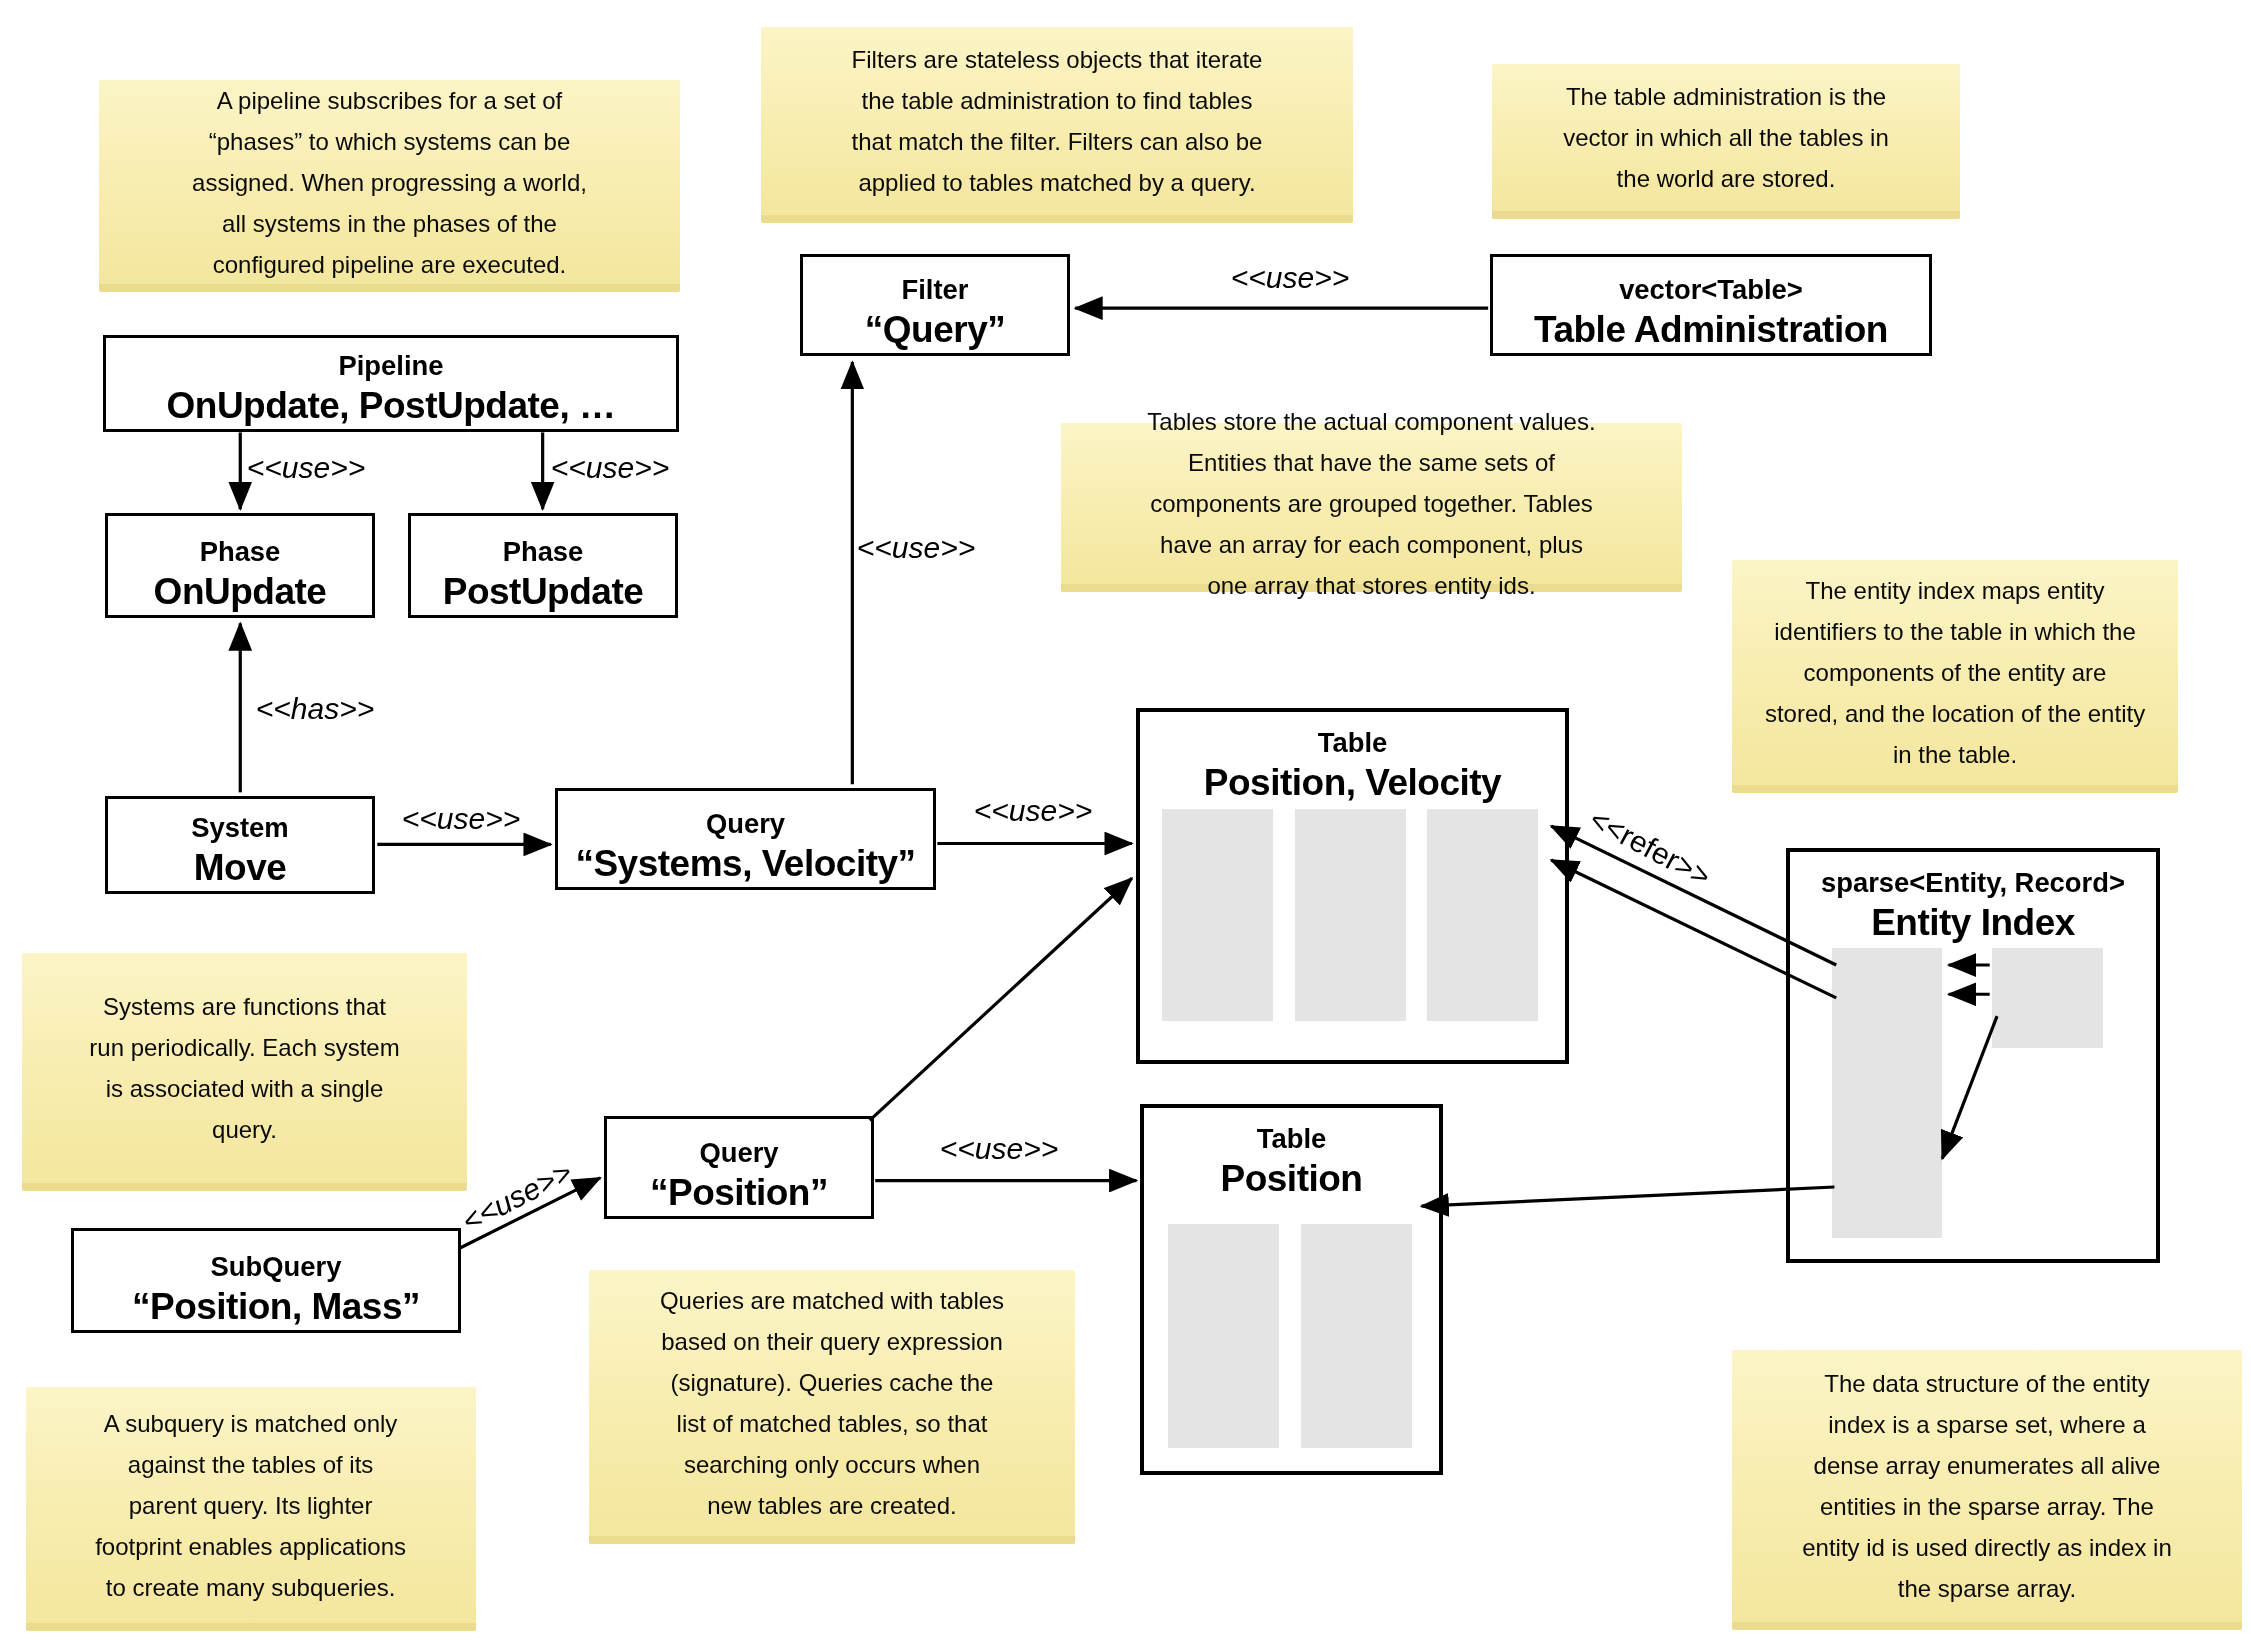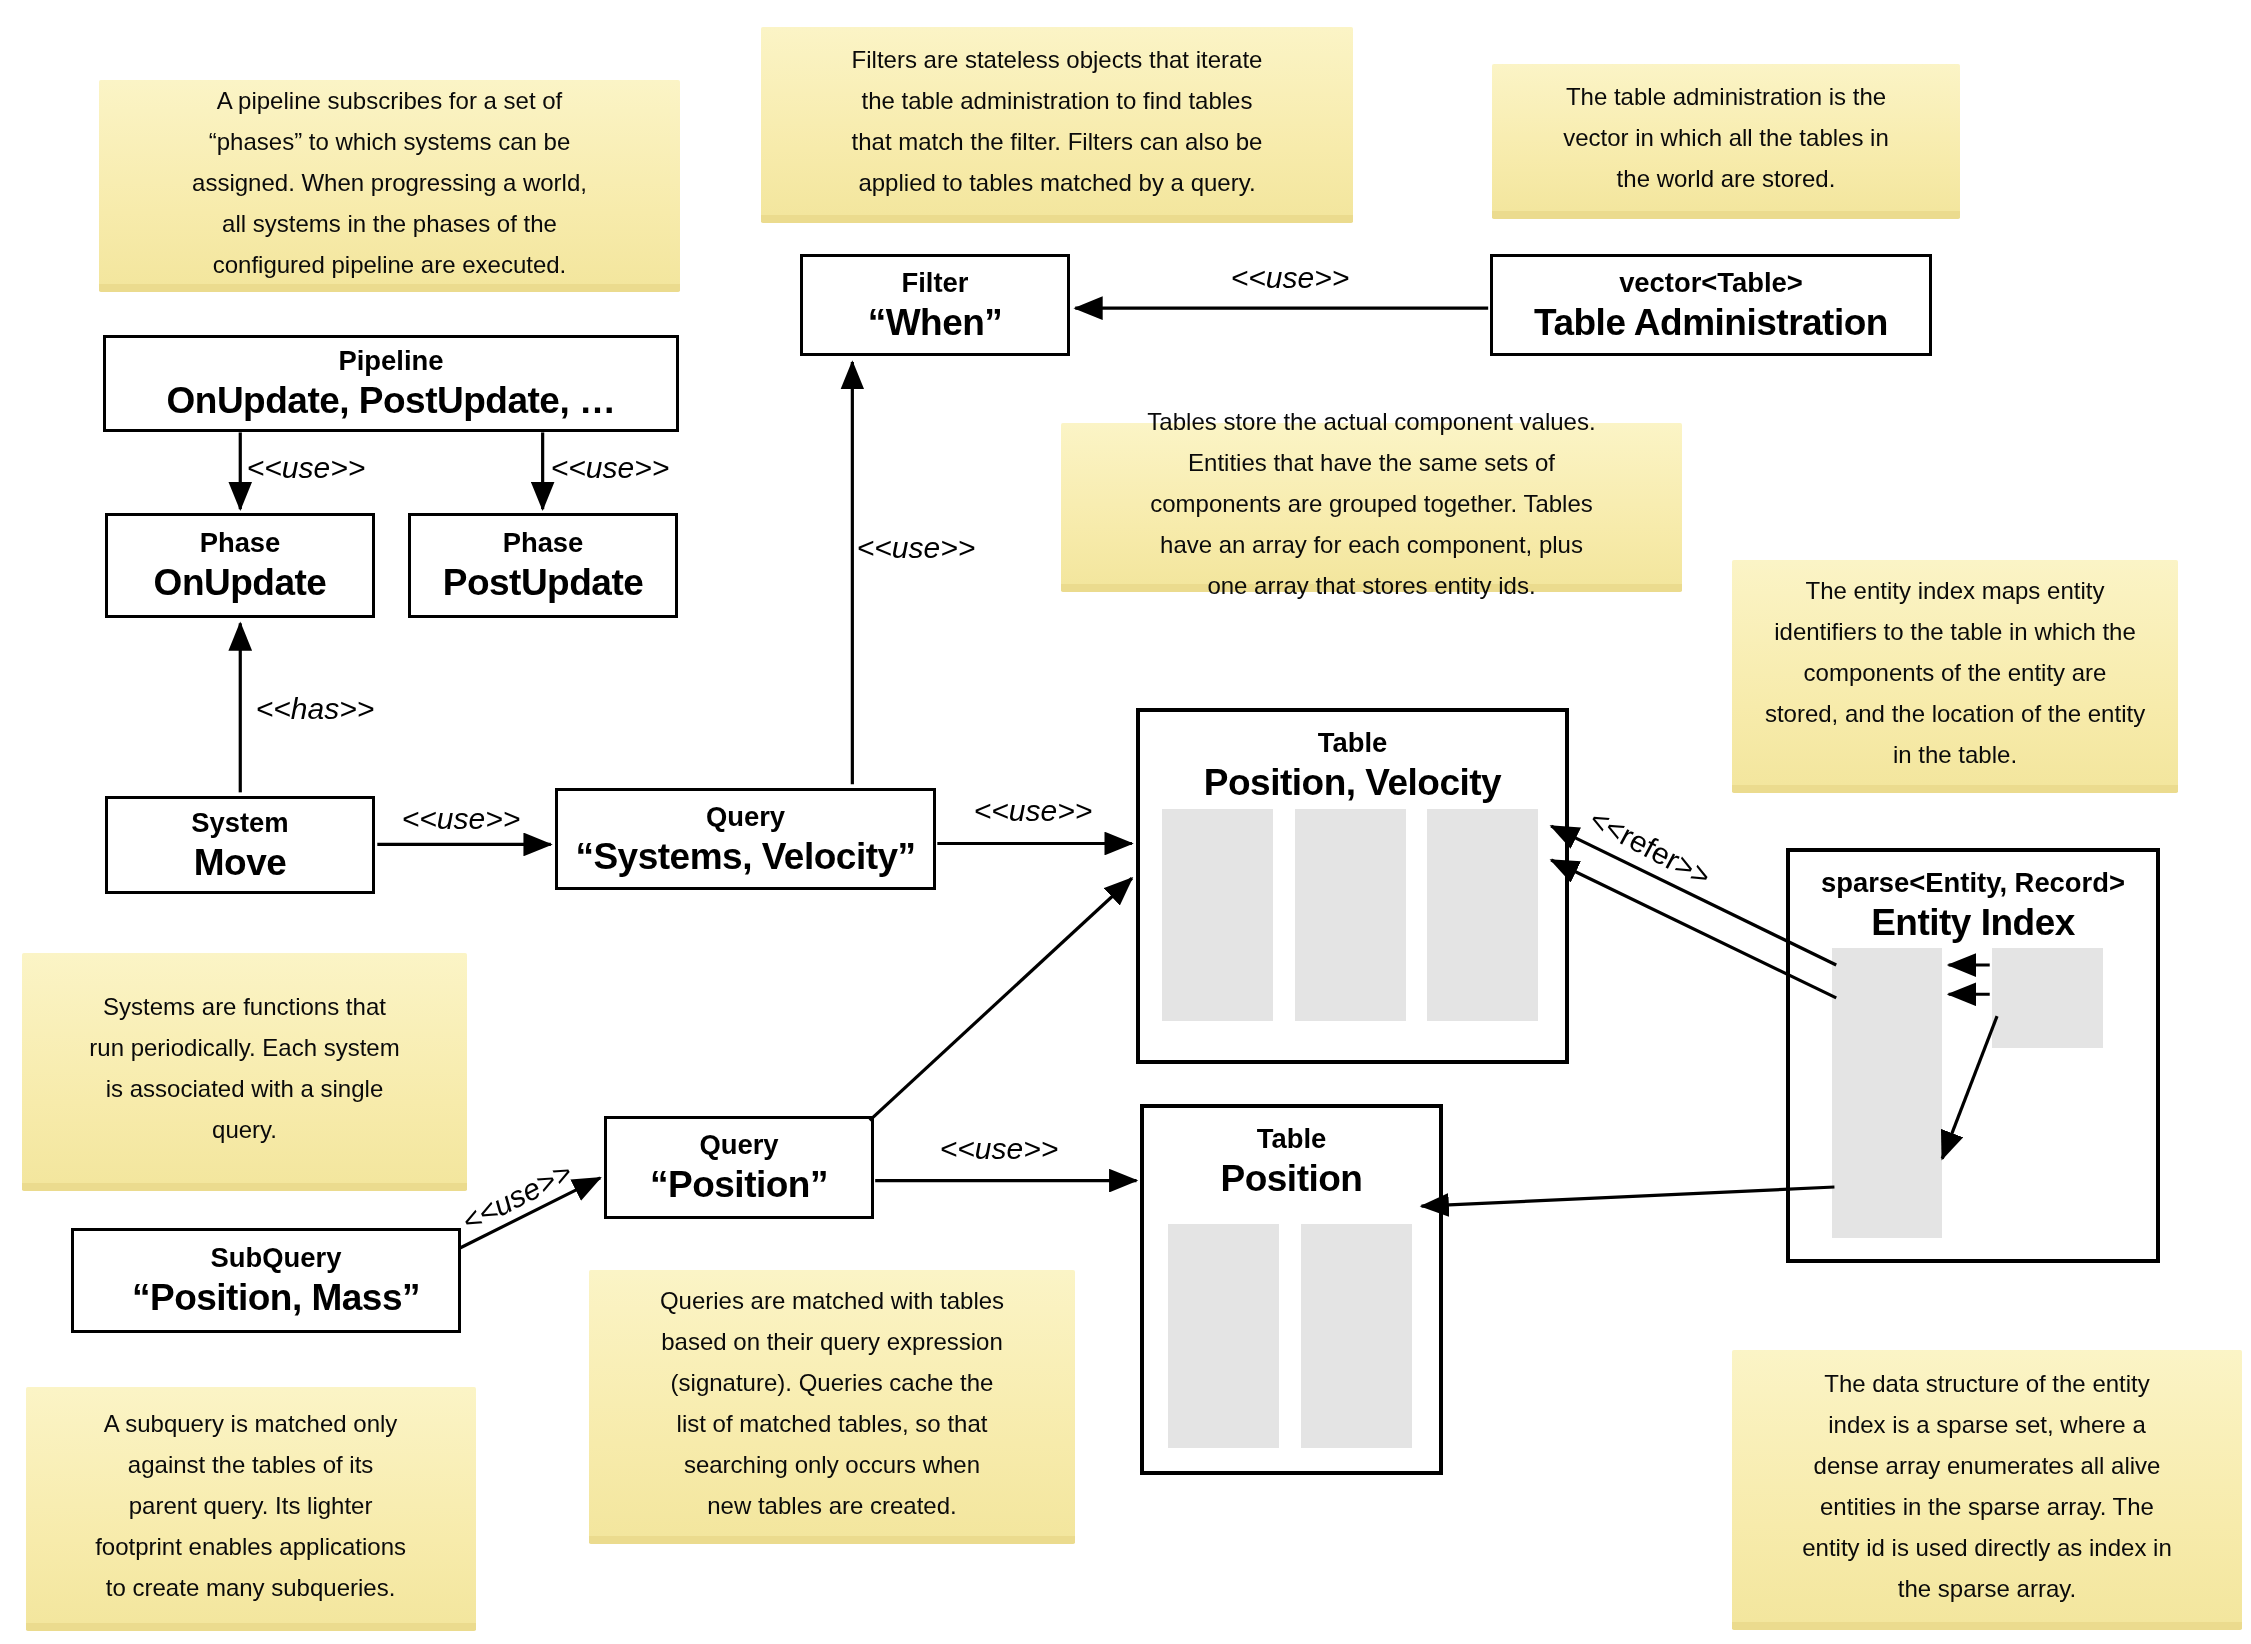--- a/index.html
+++ b/index.html
@@ -15,21 +15,21 @@
     display:flex;align-items:center;justify-content:center;
     box-sizing:border-box;
     z-index:1;
   }
   .note-text{
     white-space:pre-line;text-align:center;
     font-size:24px;line-height:41px;color:#0a0a0a;
   }
   .box{
     position:absolute;background:#ffffff;border:3.7px solid #000;
-    display:flex;flex-direction:column;align-items:center;justify-content:center;
+    display:flex;flex-direction:column;align-items:center;justify-content:flex-end;
     box-sizing:border-box;z-index:2;
   }
   .box.container-box{border-width:4.6px;justify-content:flex-start;padding-top:12.8px;}
   .box-title{font-size:27.4px;line-height:35px;font-weight:bold;text-align:center;}
   .box-value{font-size:37px;line-height:46px;font-weight:bold;text-align:center;letter-spacing:-0.5px;}
   .bar{position:absolute;background:#E4E4E4;z-index:3;}
   #connectors{position:absolute;left:0;top:0;z-index:5;pointer-events:none;}
   #connectors line{stroke:#000;stroke-width:3.5;}
   .edge-label{
     position:absolute;transform:translate(-50%,-50%);
@@ -120,21 +120,21 @@
   <div class="box" style="left:105px;top:796px;width:270px;height:98px;">
     <div class="box-title">System</div>
     <div class="box-value">Move</div>
   </div>
   <div class="box" style="left:555px;top:788px;width:381px;height:102px;">
     <div class="box-title">Query</div>
     <div class="box-value">“Systems, Velocity”</div>
   </div>
   <div class="box" style="left:800px;top:254px;width:270px;height:102px;">
     <div class="box-title">Filter</div>
-    <div class="box-value">“When”</div>
+    <div class="box-value">“Query”</div>
   </div>
   <div class="box" style="left:1490px;top:254px;width:442px;height:102px;">
     <div class="box-title">vector&lt;Table&gt;</div>
     <div class="box-value">Table Administration</div>
   </div>
   <div class="box container-box" style="left:1136px;top:708px;width:433px;height:356px;">
     <div class="box-title">Table</div>
     <div class="box-value">Position, Velocity</div>
   </div>
   <div class="box container-box" style="left:1140px;top:1104px;width:303px;height:371px;">

